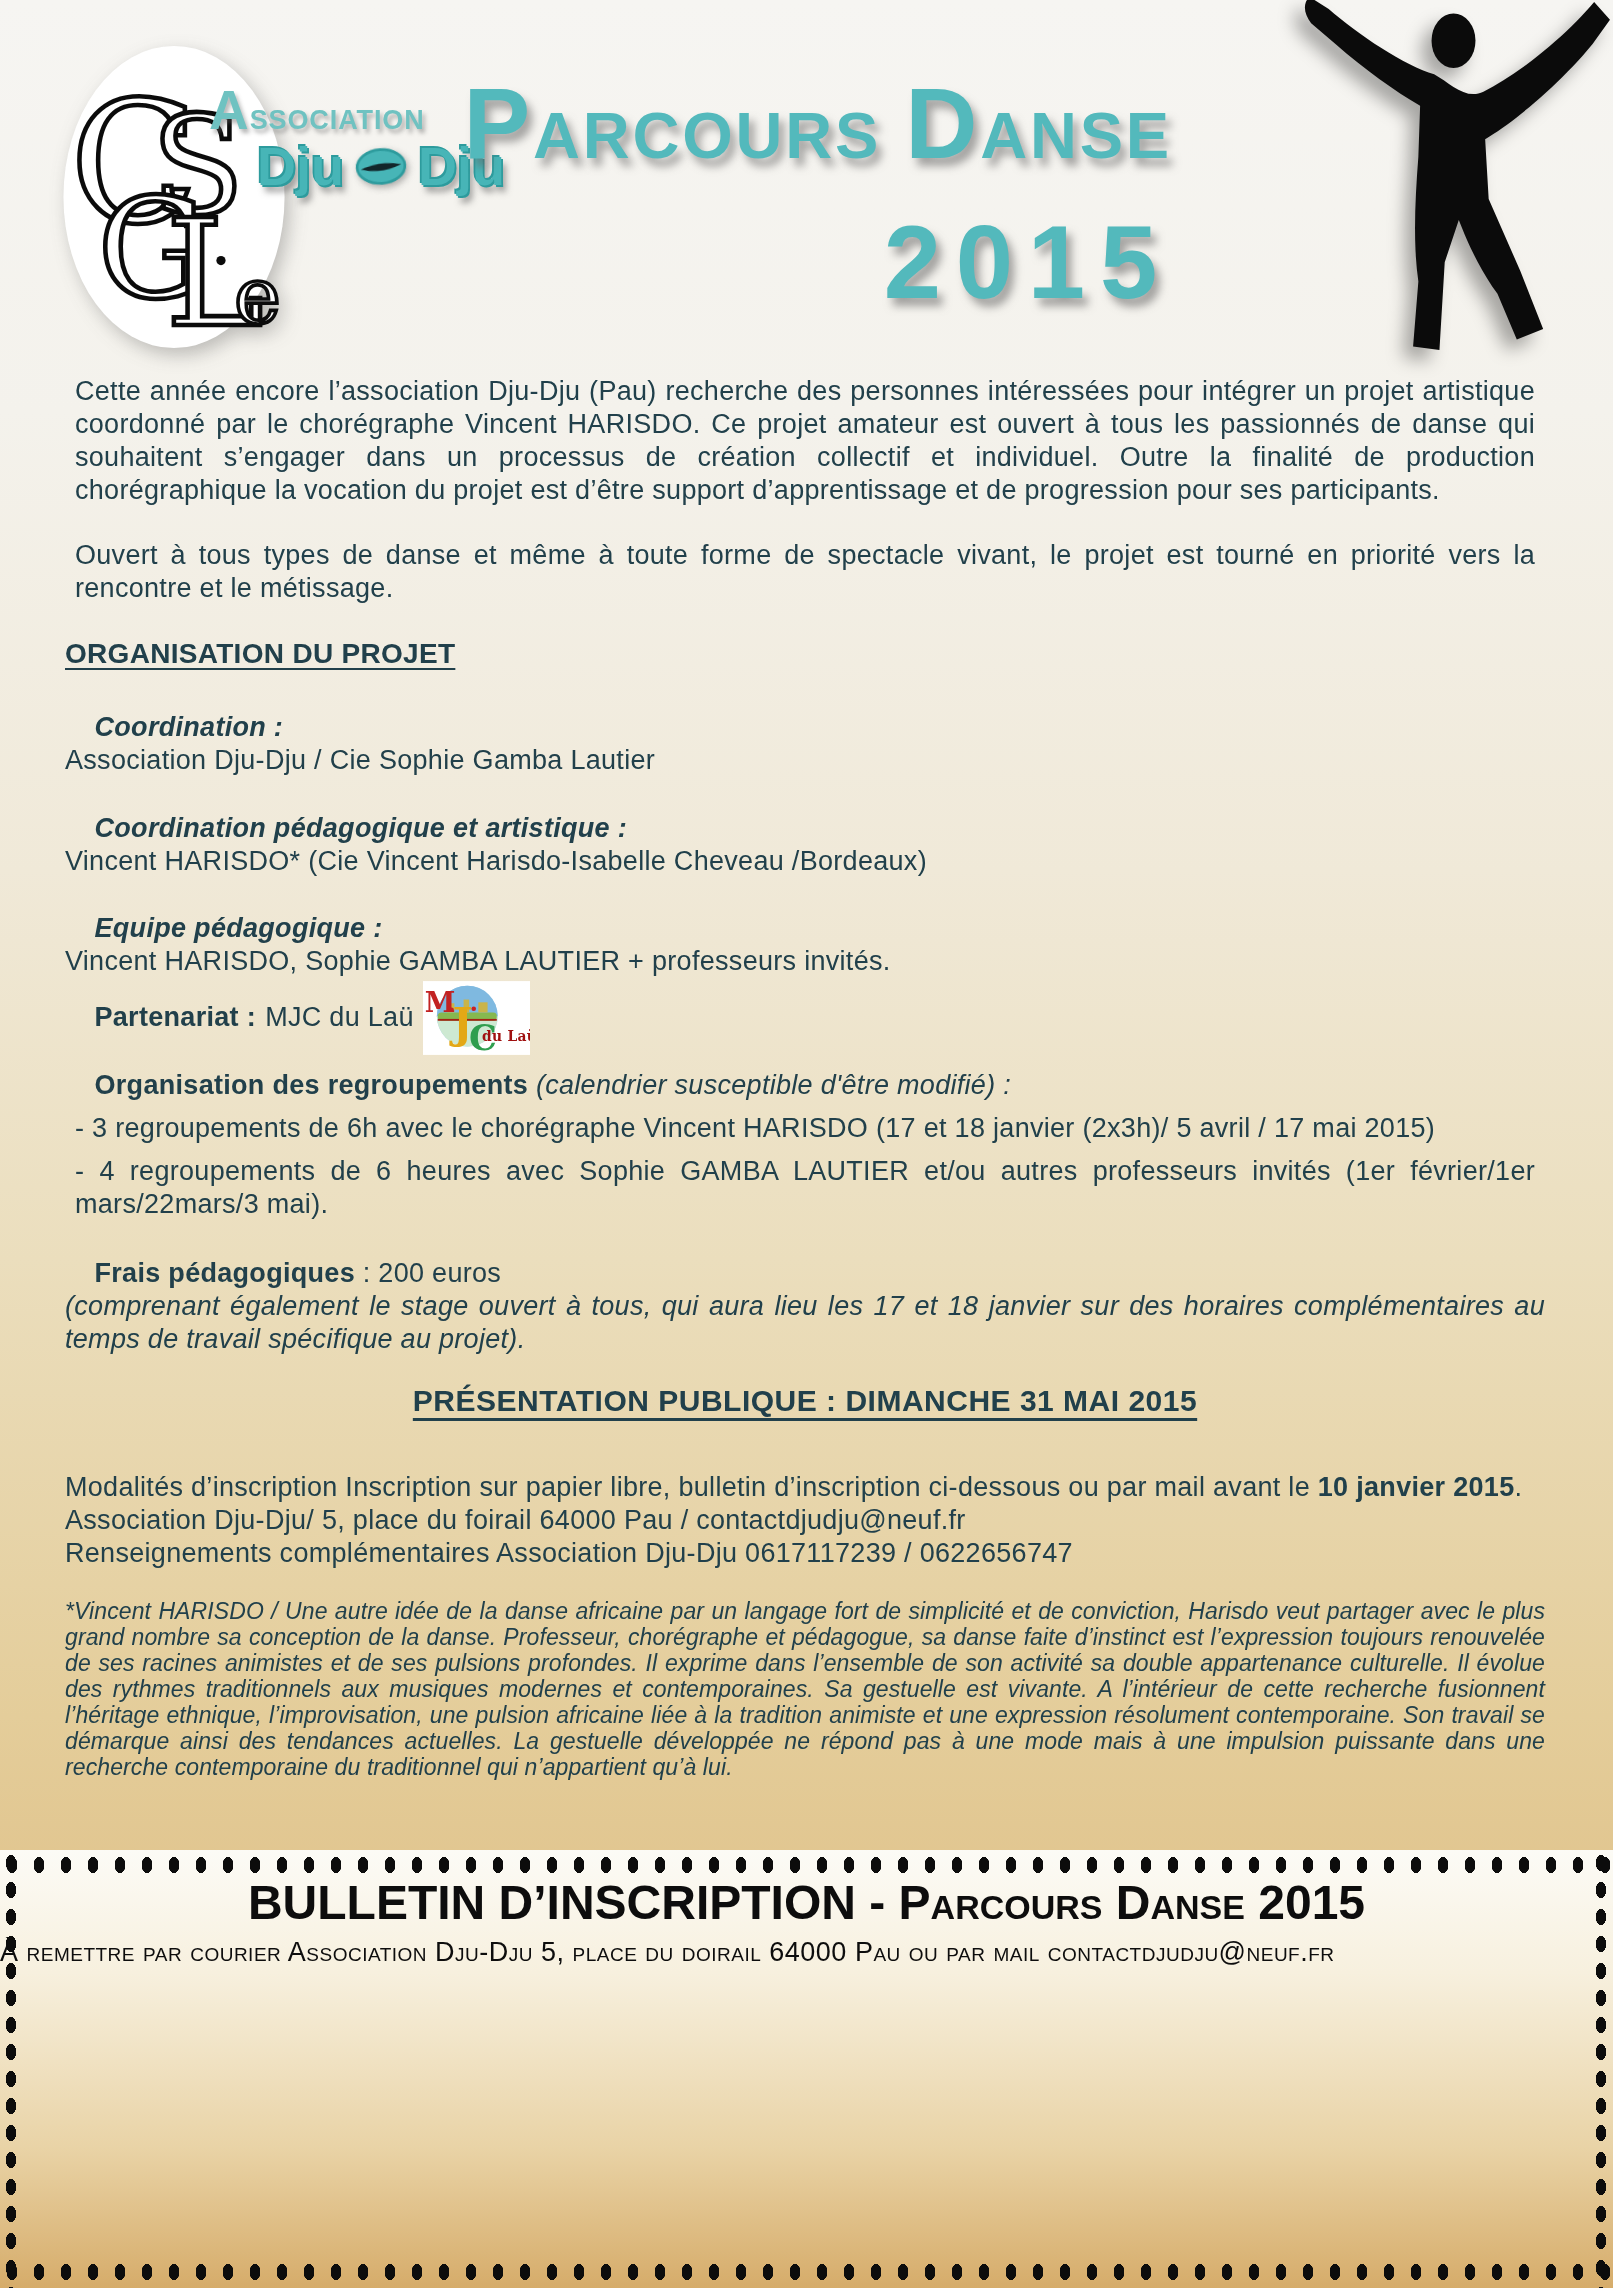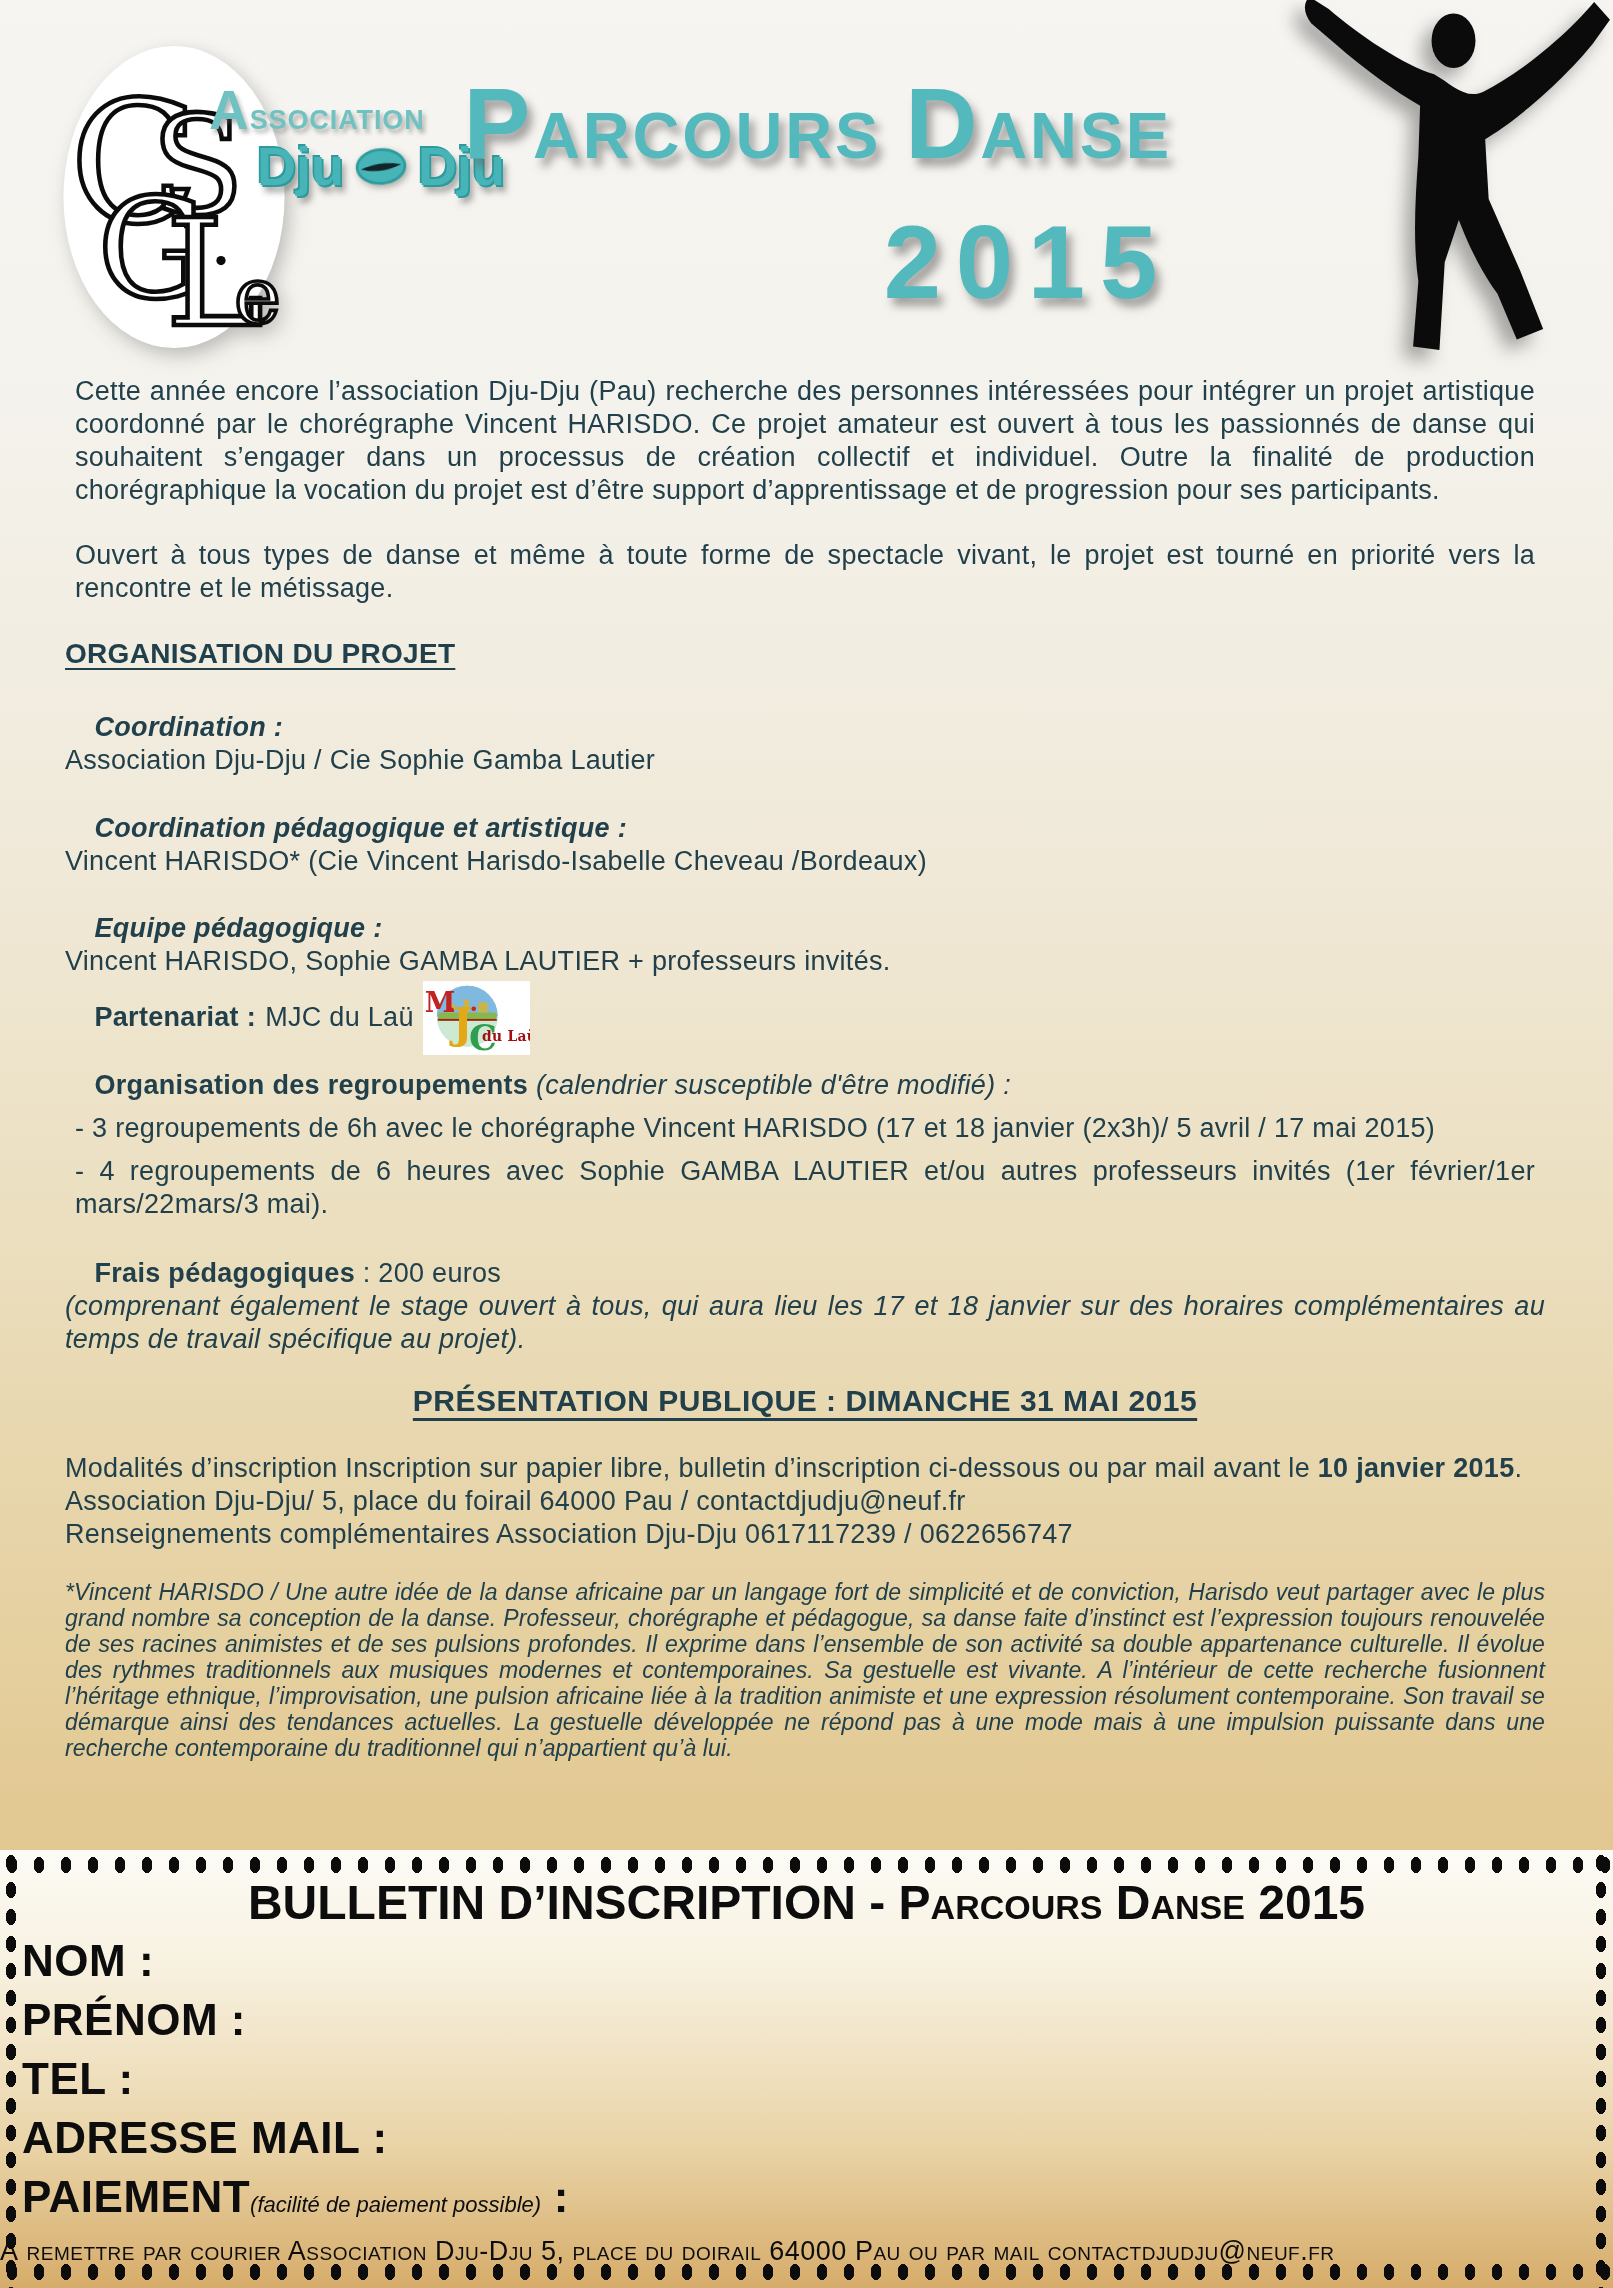--- a/index.html
+++ b/index.html
@@ -45,21 +45,21 @@
   .mjc-logo{width:107px;height:74px;margin-left:9.2px;flex:0 0 auto;}
   .regroup-label{margin-top:13px;padding-left:29.5px;}
   .regroup-label .b{font-weight:bold;}
   .regroup-label .i{font-style:italic;}
   .regroup-lines{margin-top:5.5px;}
   .frais-row{margin-top:36px;padding-left:29.5px;}
   .frais-row .b{font-weight:bold;}
   .note-italic{margin:0;font-style:italic;text-align:justify;}
   .presentation{margin:28px 0 0 0;text-align:center;font-size:30px;font-weight:bold;letter-spacing:0.5px;
                 text-decoration:underline;text-underline-offset:6.5px;}
-  .modalites{margin-top:35px;}
+  .modalites{margin-top:54px;}
   .modalites p{margin:0;text-align:left;}
   .modalites .b{font-weight:bold;}
   .footnote{margin-top:28px;font-size:23px;line-height:26px;font-style:italic;text-align:justify;letter-spacing:0.1px;}
   
   .bulletin{position:absolute;top:1850px;left:0;right:0;height:438px;color:#0d0d0d;
             background:linear-gradient(180deg,#fcfbf6 0%,#f7f0de 28%,#e9d3a6 68%,#d6ac6a 100%);}
   .dots-h{position:absolute;left:0;right:0;height:22px;
           background-image:radial-gradient(5.5px 8.3px at 12px 11px,#0c0c0c 97%,transparent 100%);
           background-size:27px 22px;background-repeat:repeat-x;}
   .dots-top{top:3.7px;} .dots-bottom{bottom:5.5px;}
@@ -197,25 +197,18 @@
   </div>
 
   <div class="bulletin">
     <div class="dots-h dots-top"></div>
     <div class="dots-h dots-bottom"></div>
     <div class="dots-v dots-left"></div>
     <div class="dots-v dots-right"></div>
 
     <h2 class="bulletin-title"><span>BULLETIN D’INSCRIPTION - </span><span class="sc">Parcours Danse 2015</span></h2>
 
-    <div class="bulletin-fields">
-      <div class="field-row first">NOM :</div>
-      <div class="field-row">PRÉNOM :</div>
-      <div class="field-row">TEL :</div>
-      <div class="field-row">ADRESSE MAIL :</div>
-      <div class="field-row"><span>PAIEMENT</span><span class="small-note">(facilité de paiement possible)</span><span> :</span></div>
-    </div>
 
     <div class="bulletin-footer">À remettre par courier Association Dju-Dju 5, place du doirail 64000 Pau ou par mail contactdjudju@neuf.fr</div>
   </div>
 
 </div>
 
 
 </body></html>

